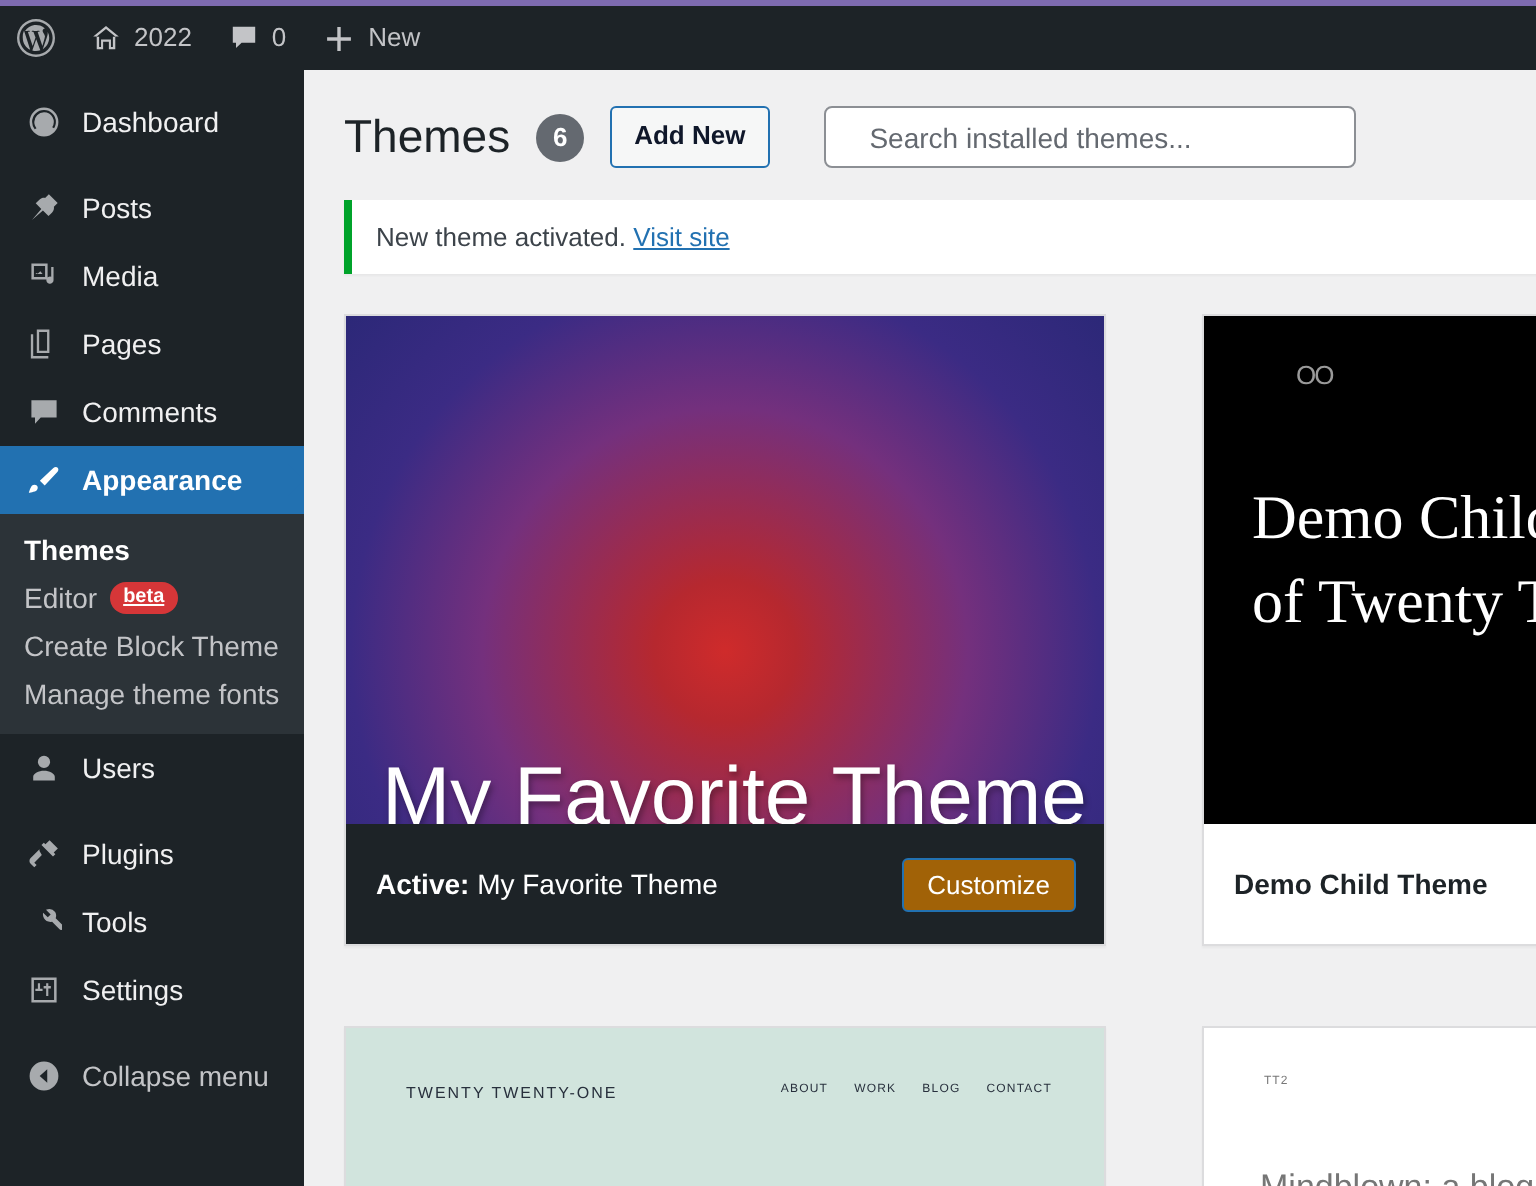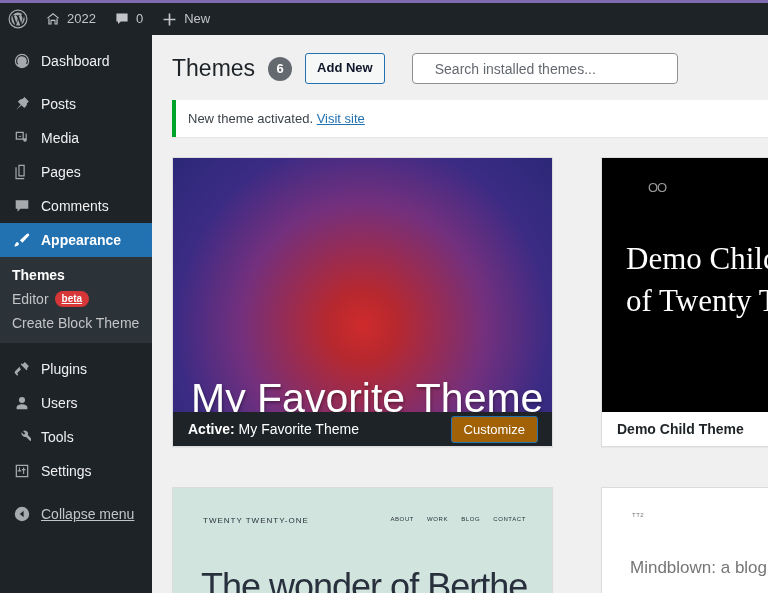--- a/index.html
+++ b/index.html
@@ -68,21 +68,21 @@
   }
   .submenu-item.current { color: #fff; font-weight: 700; }
   .beta-badge {
     display: inline-block;
     background: #d63638; color: #fff;
     font-size: 10px; font-weight: 700;
     border-radius: 9px; padding: 1px 7px 2px 7px;
     line-height: 13px;
     text-decoration: underline;
   }
-  .collapse { color: #c3c4c7; text-decoration: underline; }
+  .collapse { color: #c3c4c7; }
 
   
   .content {
     position: absolute; top: 35px; left: 152px;
     width: 616px; height: 558px;
     background: #f0f0f1;
     overflow: hidden;
   }
   .page-head {
     display: flex; align-items: center;
@@ -199,21 +199,21 @@
     font-size: 6px; color: #777; letter-spacing: .5px;
   }
   .ss-white .tt2-head {
     position: absolute; left: 28px; top: 70px;
     font-size: 17px; color: #767676; font-weight: 400;
     white-space: nowrap;
   }
 
   .card-foot {
     display: flex; align-items: center; justify-content: space-between;
-    height: 34px; padding: 0 0 0 15px;
+    height: 60px; padding: 0 0 0 15px;
     font-size: 14px;
   }
   .card-foot.active {
     background: #1d2327; color: #fff; padding-right: 0;
   }
   .card-foot.active .theme-name b { font-weight: 700; }
   .customize-btn {
     background: #a16207; color: #fff;
     border: 1px solid #2271b1; border-radius: 3px;
     font-size: 13px; font-weight: 400;
@@ -324,38 +324,41 @@
       <div class="submenu-item current">
         <span>Themes</span>
       </div>
       <div class="submenu-item">
         <span>Editor</span>
         <span class="beta-badge">beta</span>
       </div>
       <div class="submenu-item">
         <span>Create Block Theme</span>
       </div>
+      <div class="submenu-item">
+        <span>Manage theme fonts</span>
+      </div>
+    </div>
+
+    <div class="menu-item">
+      <span class="mi-icon">
+        <svg width="18" height="18" viewBox="0 0 20 20" fill="currentColor">
+          <path d="M10 10a3.4 3.4 0 1 0 0-6.8A3.4 3.4 0 0 0 10 10Zm0 1.5c-3 0-6 1.5-6 3.4v2.1h12v-2.1c0-1.9-3-3.4-6-3.4Z"></path>
+        </svg>
+      </span>
+      <span>Users</span>
     </div>
 
     <div class="menu-item sep-top">
       <span class="mi-icon">
         <svg width="18" height="18" viewBox="0 0 20 20" fill="currentColor">
           <path d="M13.1 2.3 10.8 4.6l-.9-.9-1.3 1.3 6.4 6.4 1.3-1.3-.9-.9 2.3-2.3-4.6-4.6ZM7.5 7.3 2.6 12.2c-.9.9-.9 2.3 0 3.2l2 2 1.3-1.3-1.3-1.3 4.2-4.2-1.3-2.3Z"></path>
         </svg>
       </span>
       <span>Plugins</span>
-    </div>
-
-    <div class="menu-item">
-      <span class="mi-icon">
-        <svg width="18" height="18" viewBox="0 0 20 20" fill="currentColor">
-          <path d="M10 10a3.4 3.4 0 1 0 0-6.8A3.4 3.4 0 0 0 10 10Zm0 1.5c-3 0-6 1.5-6 3.4v2.1h12v-2.1c0-1.9-3-3.4-6-3.4Z"></path>
-        </svg>
-      </span>
-      <span>Users</span>
     </div>
 
     <div class="menu-item">
       <span class="mi-icon">
         <svg width="18" height="18" viewBox="0 0 20 20" fill="currentColor">
           <path d="M16.2 4.4a4.3 4.3 0 0 0-5.1-1.2l2.6 2.6-1.6 1.6-2.6-2.6a4.3 4.3 0 0 0 5 5.1l4 4a1.4 1.4 0 0 0 2-2l-4-4a4.3 4.3 0 0 0-.3-3.5Z"></path>
         </svg>
       </span>
       <span>Tools</span>
     </div>

